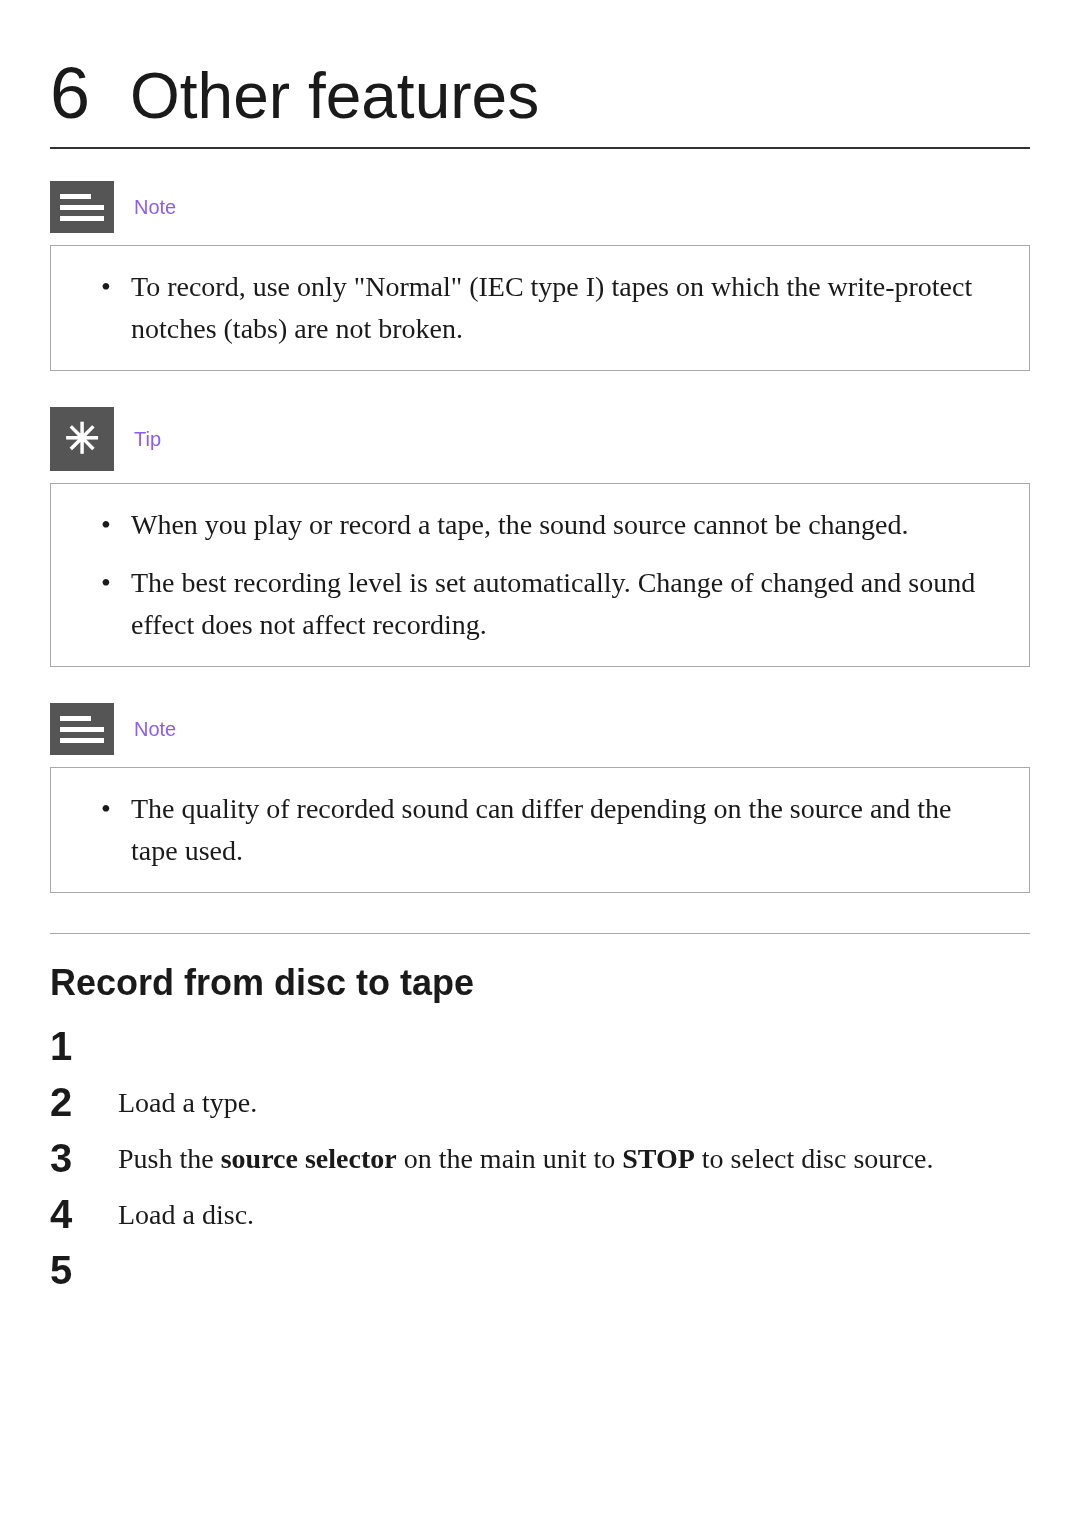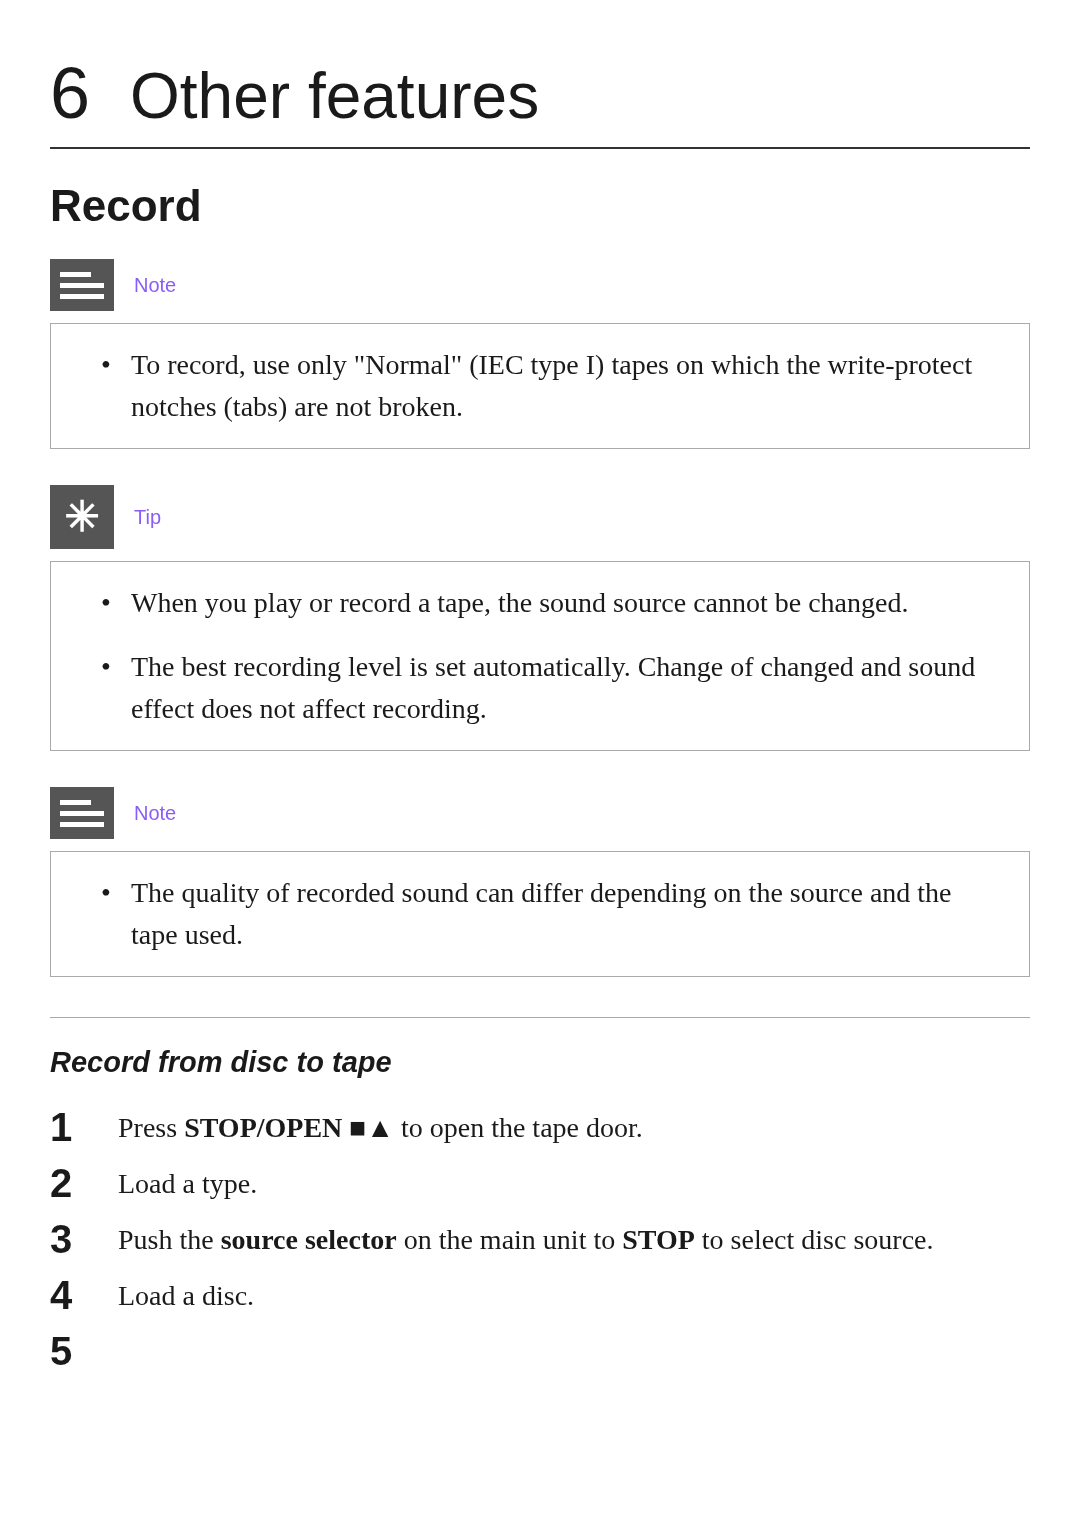--- a/index.html
+++ b/index.html
@@ -109,21 +109,21 @@
     }
 
     .callout-box ul {
       list-style: none;
       padding: 0;
     }
 
     .callout-box ul li {
       position: relative;
       padding-left: 30px;
-      margin-bottom: 22px;
+      margin-bottom: 16px;
       font-size: 28px;
       line-height: 1.5;
     }
 
     .callout-box ul li::before {
       content: '•';
       position: absolute;
       left: 0;
       top: 0;
     }
@@ -136,25 +136,24 @@
       margin-bottom: 28px;
     }
 
     .divider {
       border: none;
       border-top: 1.5px solid #aaa;
       margin: 40px 0 28px 0;
     }
 
     .subsection-title {
-      font-size: 29px;
+      font-size: 36px;
       font-weight: 700;
       font-family: Arial, sans-serif;
-      margin-bottom: 24px;
-      font-style: italic;
+      margin-bottom: 18px;
     }
 
     .steps-list {
       list-style: none;
       padding: 0;
     }
 
     .steps-list li {
       display: flex;
       align-items: flex-start;
@@ -183,21 +182,20 @@
   </style>
 </head>
 <body>
 
 <div class="page-header">
   <span class="chapter-number">6</span>
   <span class="chapter-title">Other features</span>
 </div>
 
 <div>
-  <h2 class="section-title">Record</h2>
 
   <div class="callout-group">
     <div class="callout-header">
       <div class="callout-icon-note">
         <div class="line"></div>
         <div class="line"></div>
         <div class="line"></div>
       </div>
       <span class="callout-label">Note</span>
     </div>
@@ -241,23 +239,20 @@
 </div>
 
 <hr class="divider">
 
 <div>
   <h3 class="subsection-title">Record from disc to tape</h3>
 
   <ol class="steps-list">
     <li>
       <span class="step-number">1</span>
-      <span class="step-text">
-        Press <span class="bold">STOP/OPEN ■▲</span> to open the tape door.
-      </span>
     </li>
     <li>
       <span class="step-number">2</span>
       <span class="step-text">Load a type.</span>
     </li>
     <li>
       <span class="step-number">3</span>
       <span class="step-text">
         Push the <span class="bold">source selector</span> on the main unit to <span class="bold">STOP</span> to select disc source.
       </span>

